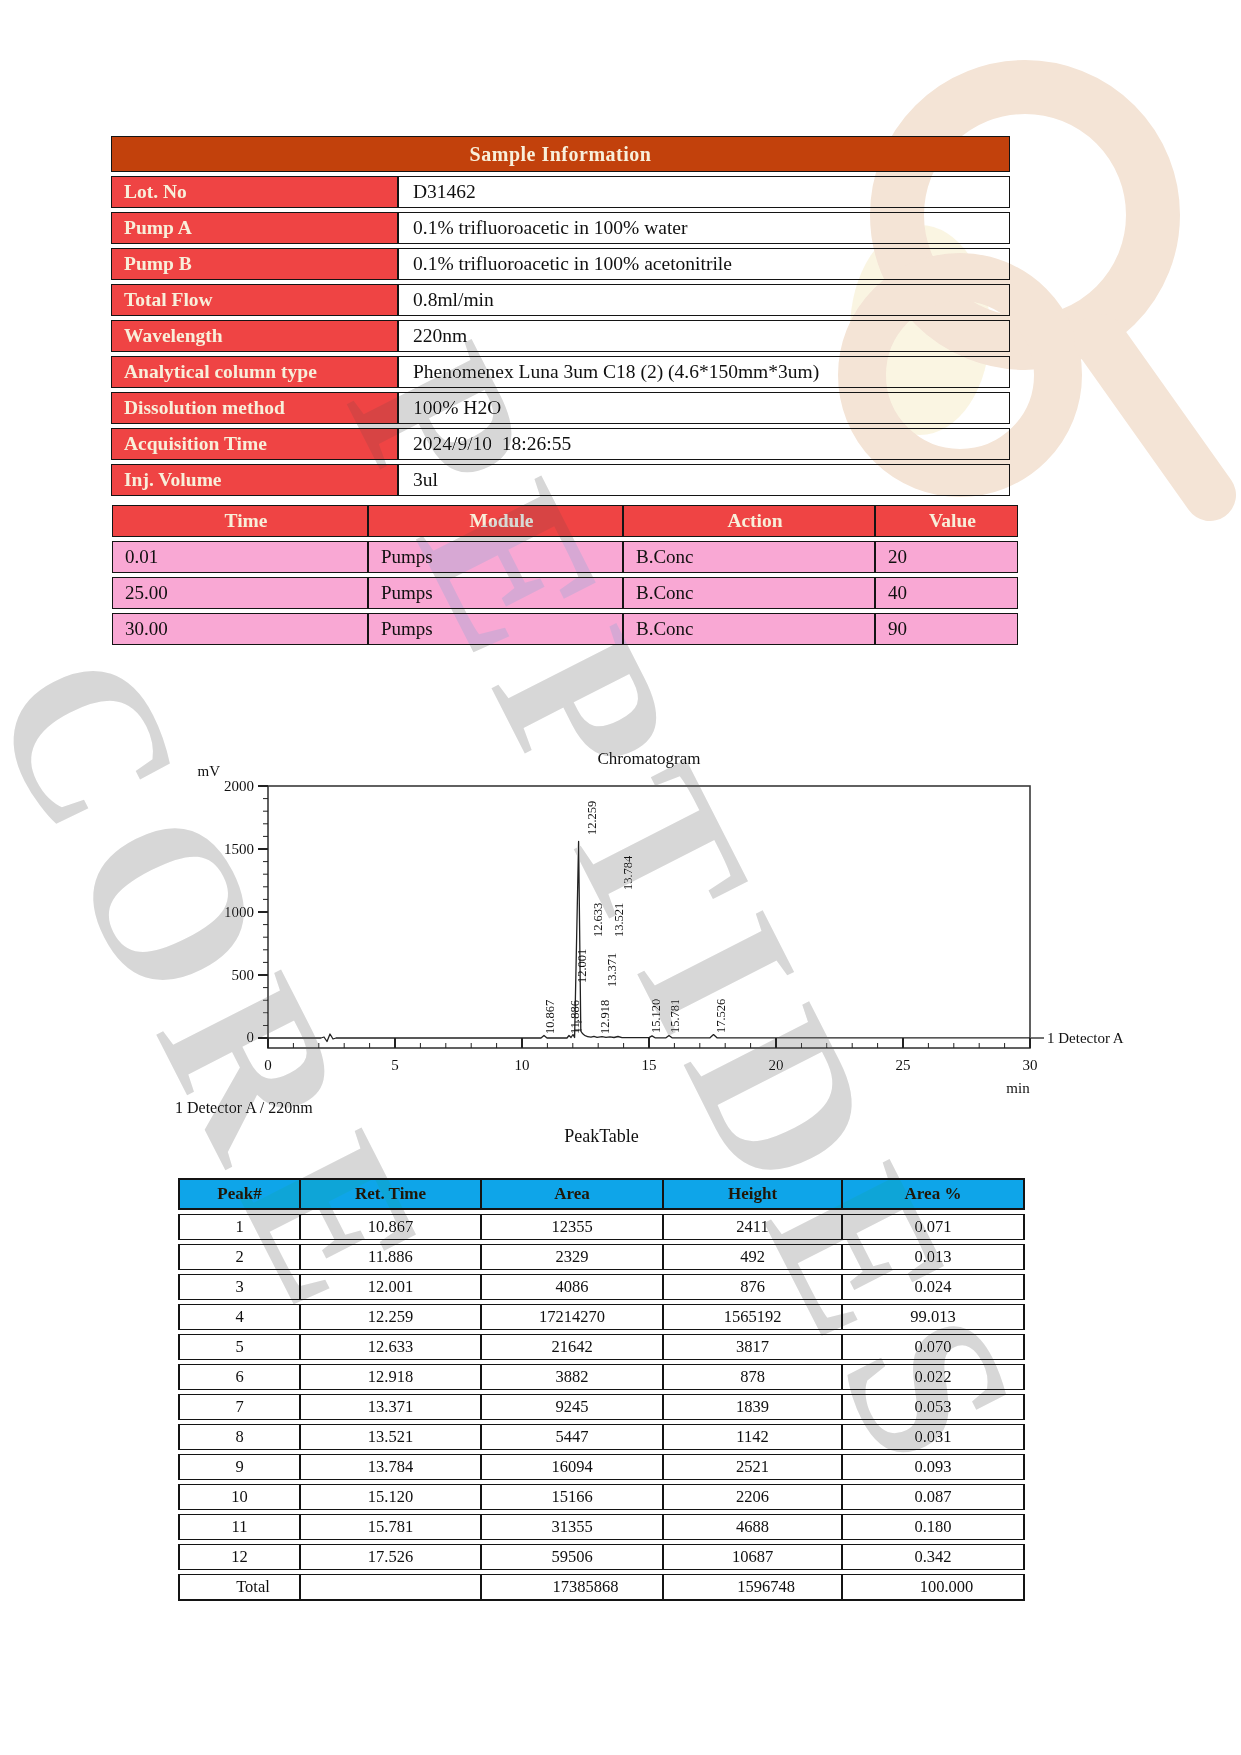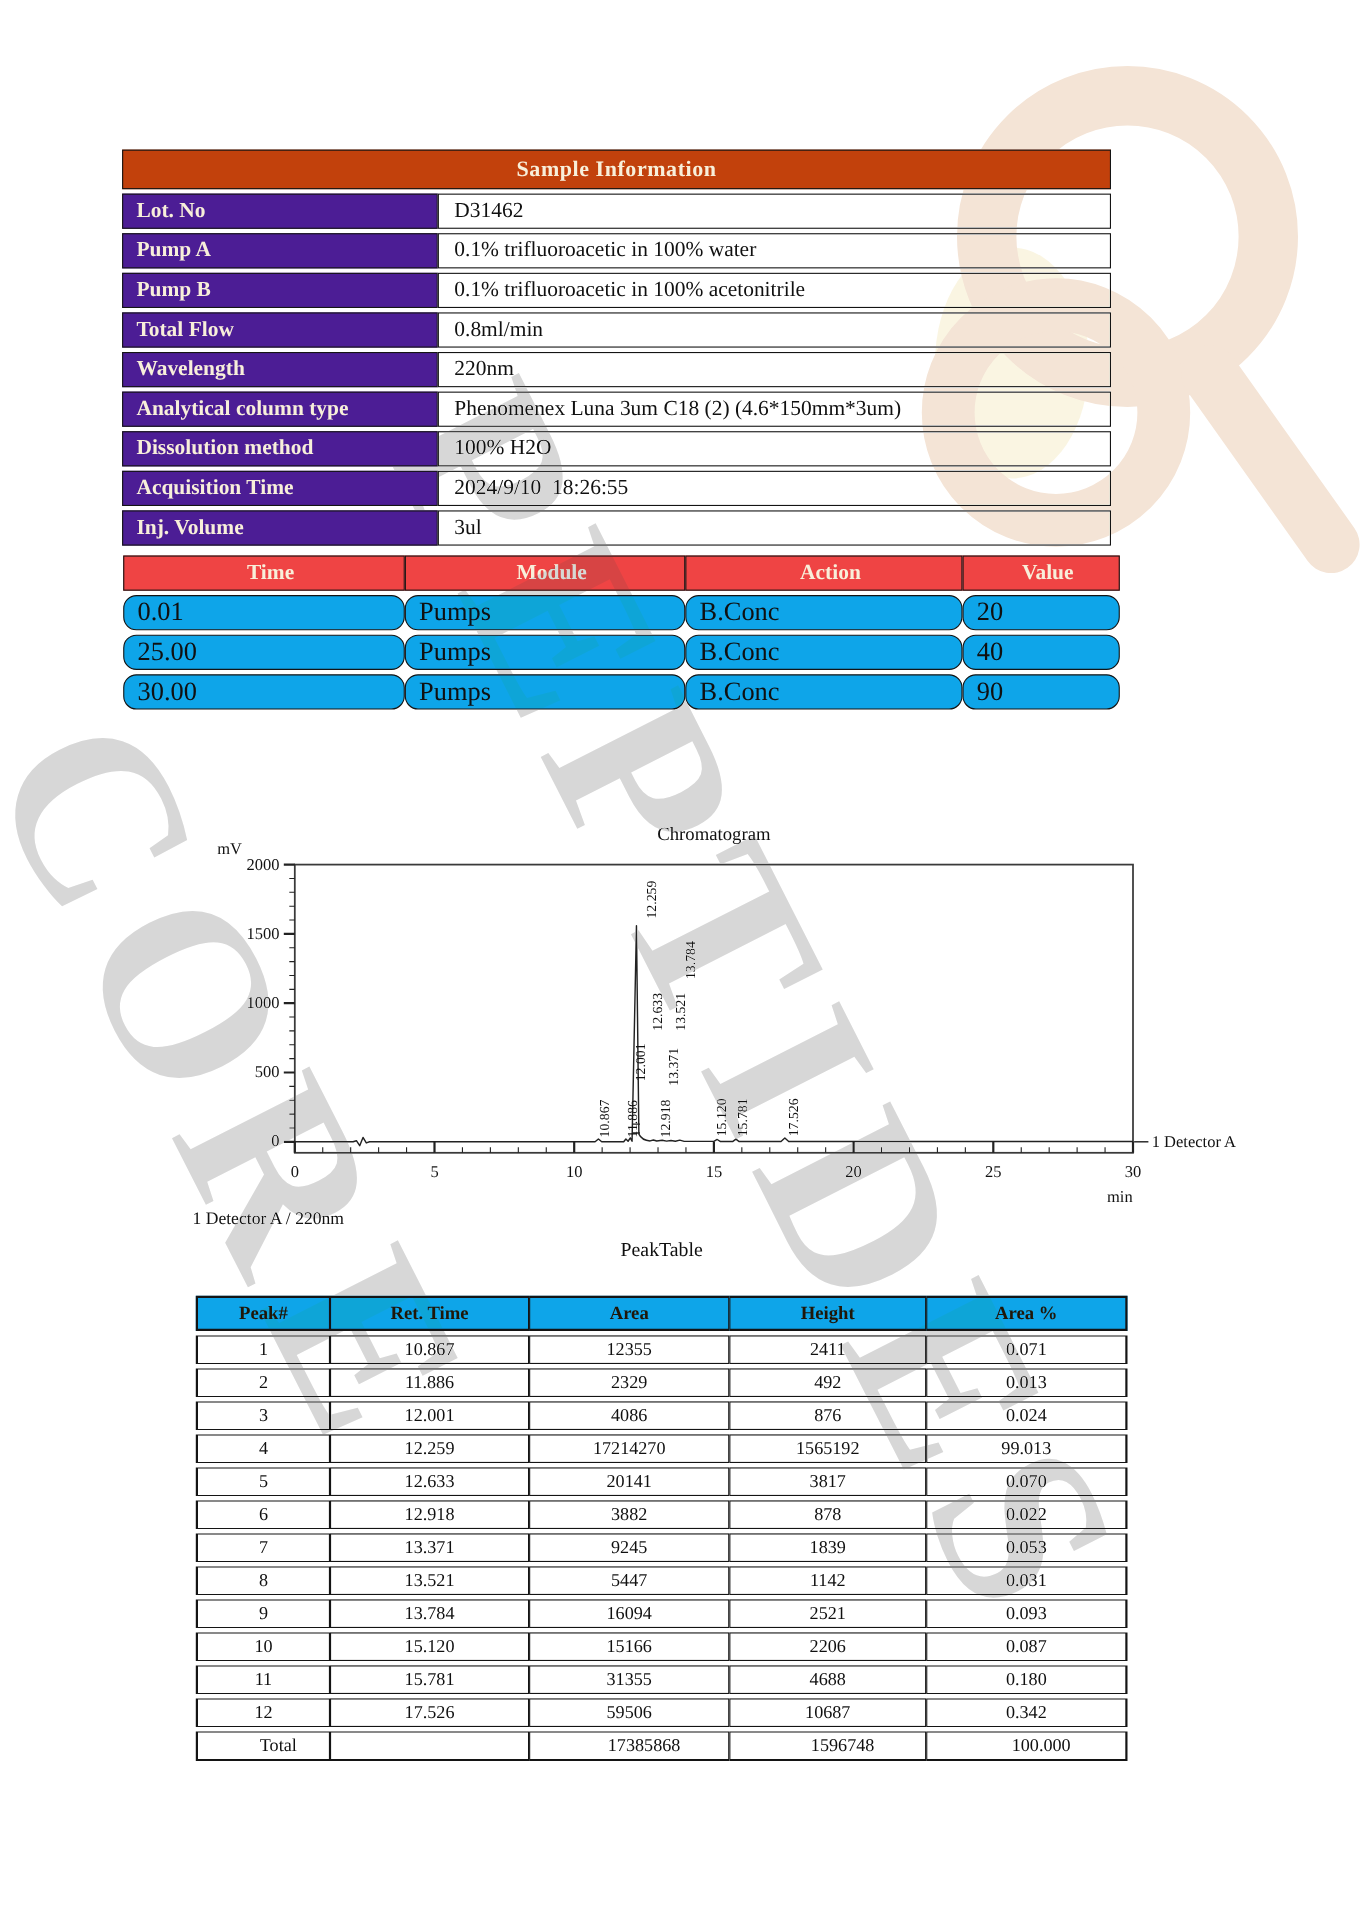--- a/index.html
+++ b/index.html
@@ -6,28 +6,28 @@
   .page{position:relative;width:1241px;height:1755px;background:#fff;overflow:hidden;
         font-family:"Liberation Serif","DejaVu Serif",serif;color:#101010;isolation:isolate;}
 
   
   table.doc{border-collapse:separate;border-spacing:0 4px;position:absolute;table-layout:fixed;}
   table.doc td, table.doc th{border:1px solid #141414;overflow:hidden;}
 
   #sample-table{left:111px;top:132px;width:899px;}
   #sample-table th.ttl{background:#c2410c;color:#f8efda;font-size:20px;font-weight:bold;
                        height:32px;text-align:center;letter-spacing:.5px;}
-  #sample-table td.lbl{background:#4c1d95;color:#f8efda;font-weight:bold;
+  #sample-table td.lbl{background:#ef4444;color:#f8efda;font-weight:bold;
                        padding:0 0 0 12px;font-size:19.5px;height:30px;text-align:left;}
   #sample-table td.val{background:#fff;padding:0 0 0 14px;font-size:19.5px;white-space:pre;text-align:left;}
 
   #gradient-table{left:112px;top:501px;width:906px;}
   #gradient-table th{background:#ef4444;color:#f8efda;font-weight:bold;text-align:center;
                      padding:0 0 0 12px;font-size:19.5px;height:30px;}
-  #gradient-table td{background:#0ea5e9;padding:0 0 0 12px;font-size:24px;height:30px;text-align:left;border-radius:12px;}
+  #gradient-table td{background:#f9a8d4;padding:0 0 0 12px;font-size:19px;height:30px;text-align:left;}
 
   #peak-table{left:178px;top:1174px;width:847px;}
   #peak-table th{background:#0ea5e9;color:#201708;font-weight:bold;font-size:17px;height:26px;text-align:center;}
   #peak-table td{background:#fff;font-size:16.5px;height:22px;text-align:center;}
   #peak-table th:first-child, #peak-table td:first-child{border-left-width:2px;}
   #peak-table th:last-child,  #peak-table td:last-child{border-right-width:2px;}
   #peak-table tr.hdr th{border-top-width:2px;border-bottom-width:2px;}
   #peak-table tr.total td{border-bottom-width:2px;padding-left:28px;}
 
   
@@ -226,21 +226,21 @@
     <tr>
       <td>4</td>
       <td>12.259</td>
       <td>17214270</td>
       <td>1565192</td>
       <td>99.013</td>
     </tr>
     <tr>
       <td>5</td>
       <td>12.633</td>
-      <td>20141</td>
+      <td>21642</td>
       <td>3817</td>
       <td>0.070</td>
     </tr>
     <tr>
       <td>6</td>
       <td>12.918</td>
       <td>3882</td>
       <td>878</td>
       <td>0.022</td>
     </tr>

